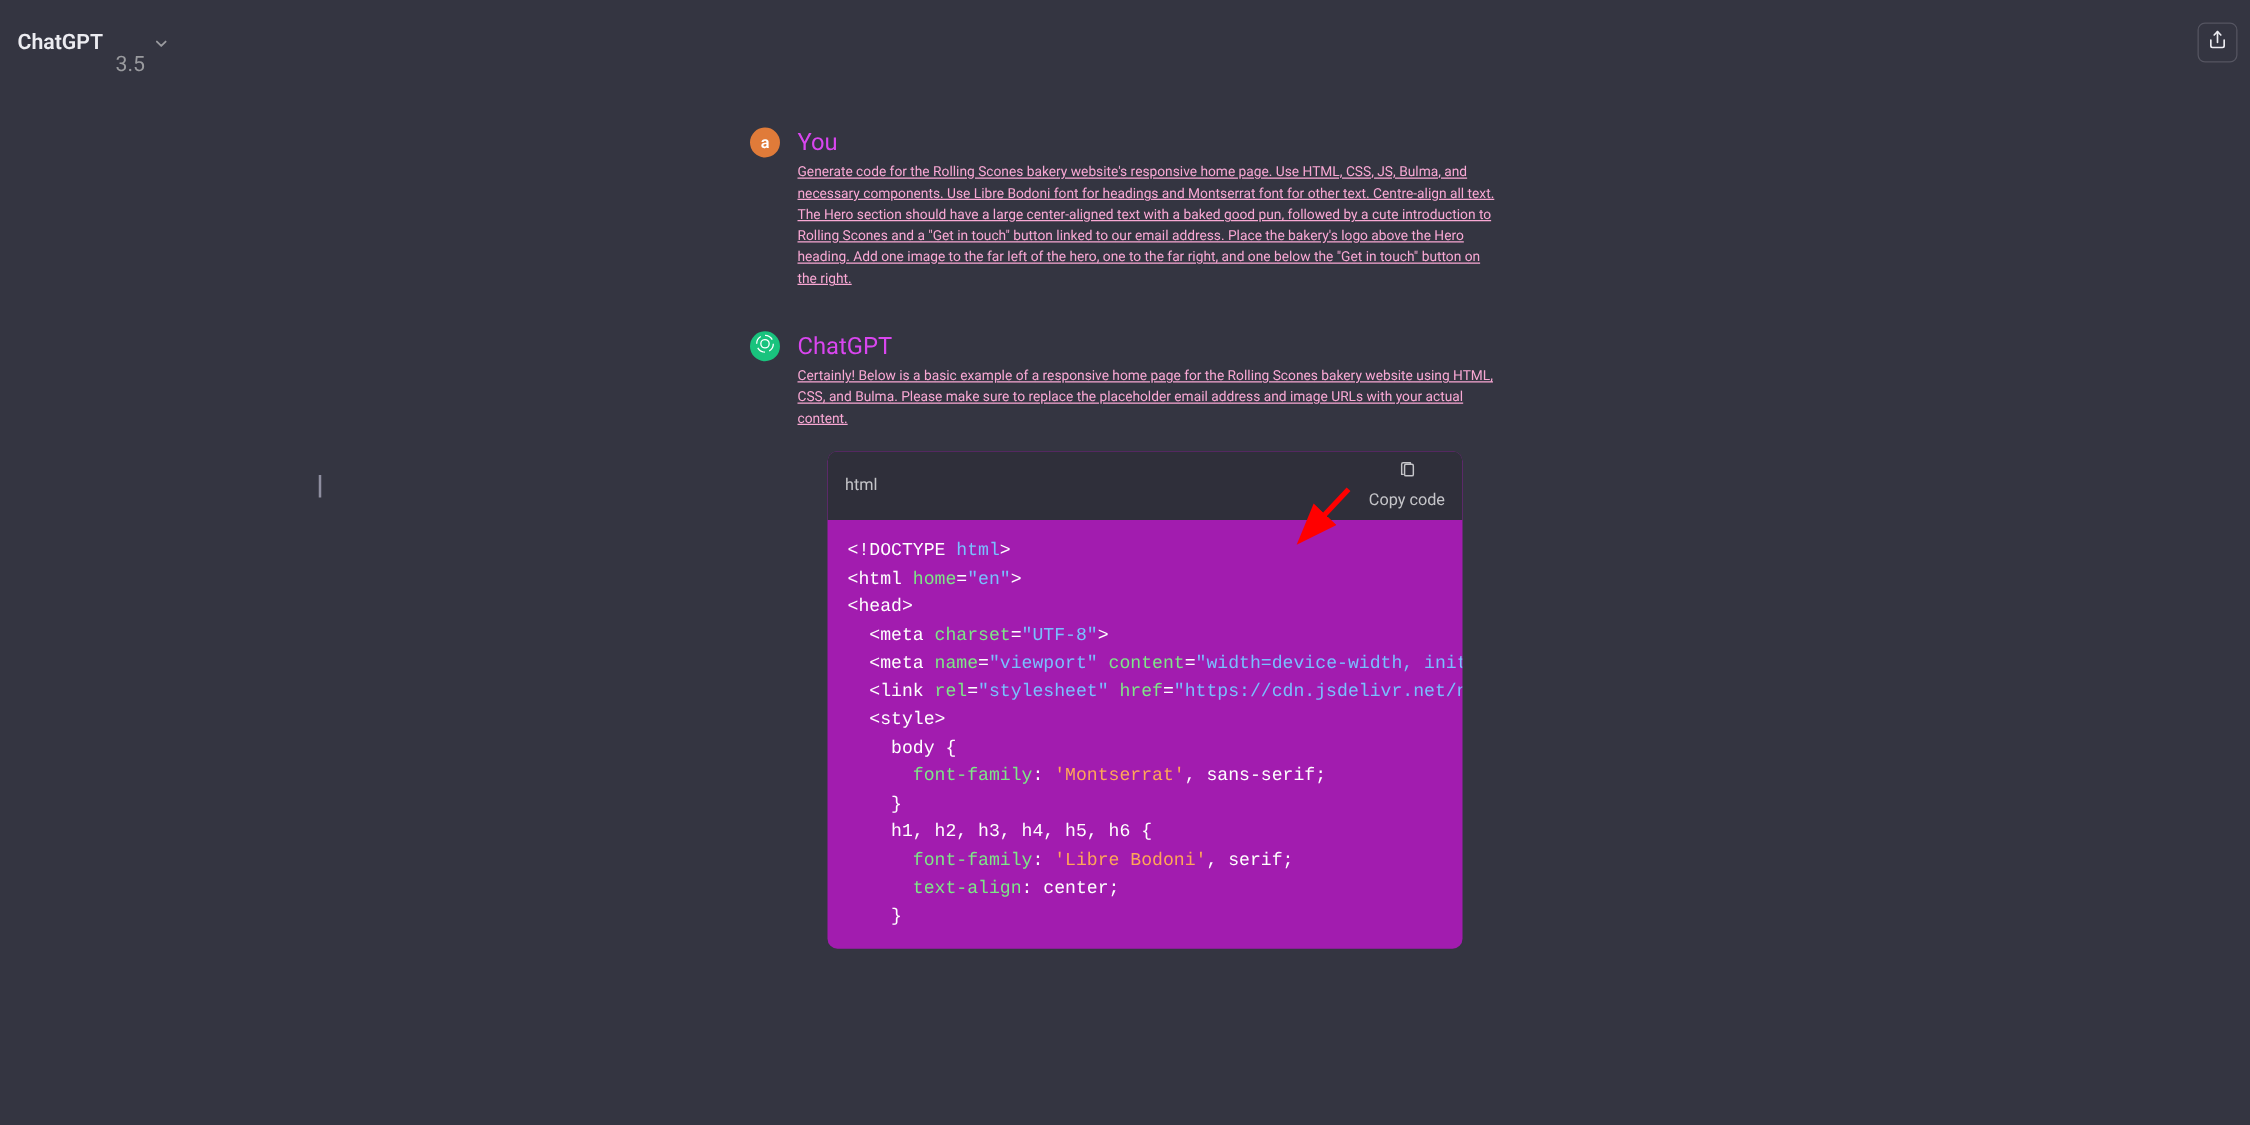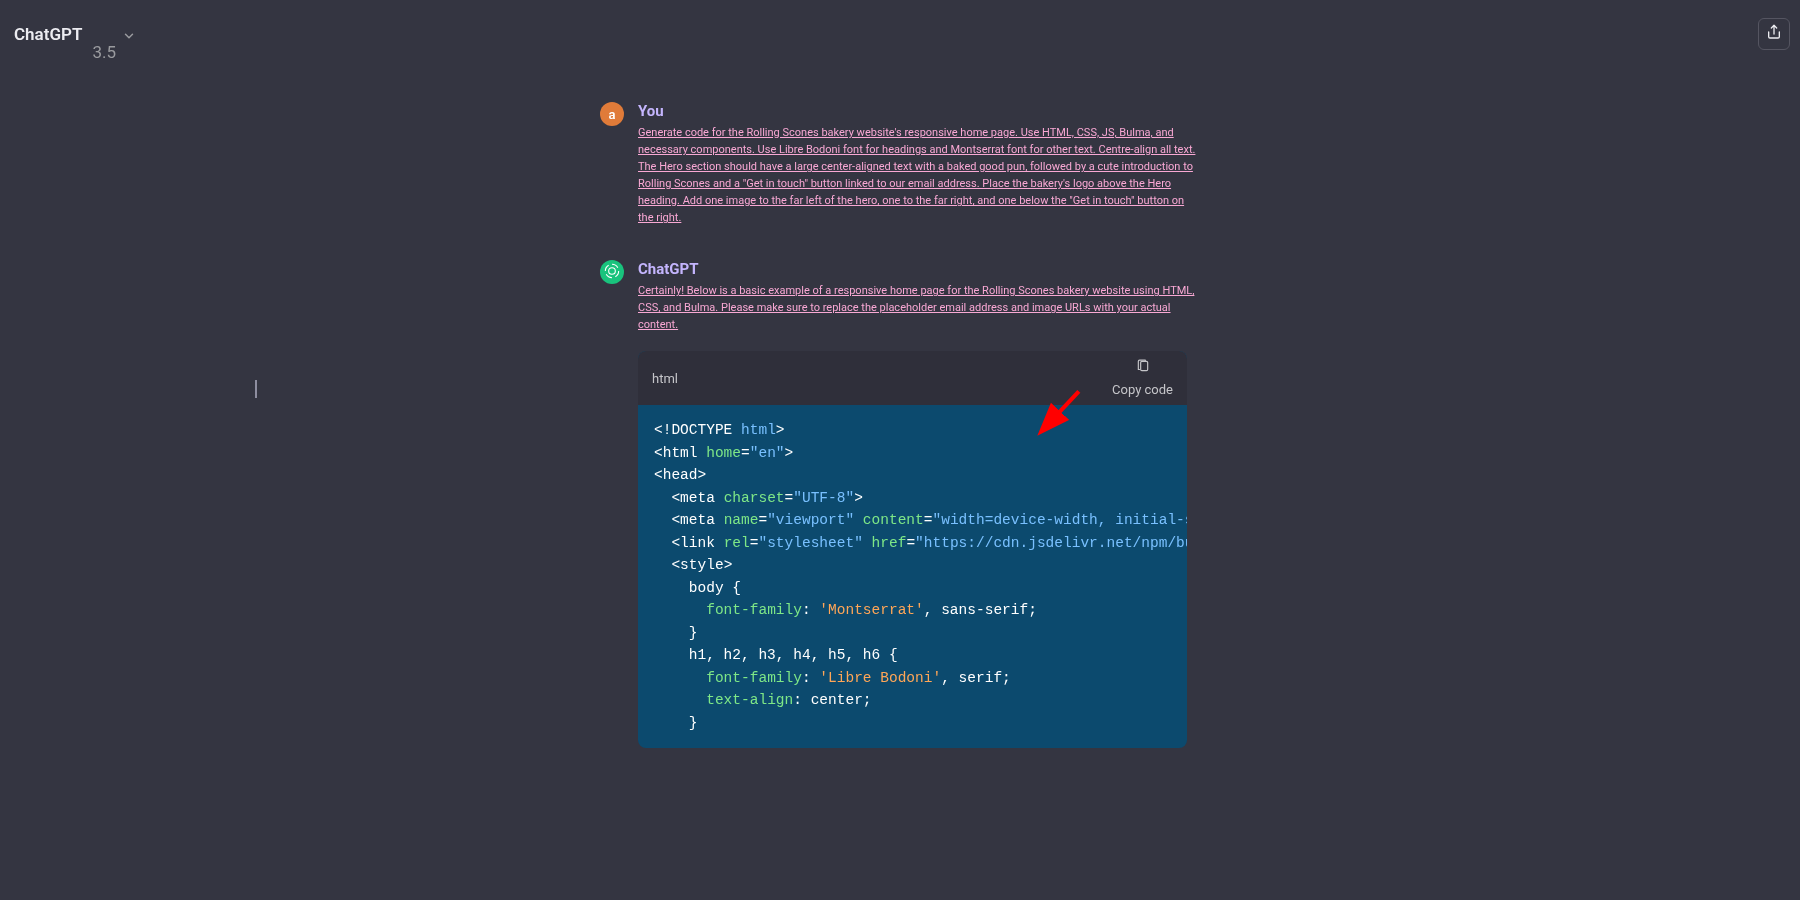--- a/index.html
+++ b/index.html
@@ -54,39 +54,40 @@
     width: 24px; height: 24px; border-radius: 50%;
     display:flex; align-items:center; justify-content:center;
     flex: 0 0 24px;
     font-size: 13px; font-weight:600;
   }
   .avatar.user { background:#e07b39; color:#fff; }
   .avatar.assistant { background:#19c37d; color:#fff; }
   .avatar.assistant svg { width:16px; height:16px; }
   .msg { flex:1; }
   .author {
-    font-weight:700;
-    font-size:15px;
-    color:#c4b5fd;
+    font-weight:400;
+    font-size:19px;
+    color:#d946ef;
     margin-bottom:4px;
   }
   .body-text {
     font-size:11px;
     line-height:1.55;
     color:#f9a8d4;
     text-decoration:underline;
   }
   .assistant .body-text { margin-bottom:18px; }
   
   .code-block {
-    width: 549px;
-    background:#0c4a6e;
+    width: 508px;
+    background:#a21caf;
     border-radius:8px;
     overflow:hidden;
     margin-top:4px;
+    margin-left:24px;
   }
   .code-header {
     background:#2f2f3a;
     display:flex; align-items:center; justify-content:space-between;
     padding:8px 14px;
     font-size:13px;
     color:#c5c5c9;
   }
   .copy-btn {
     display:flex; align-items:center; gap:6px;

